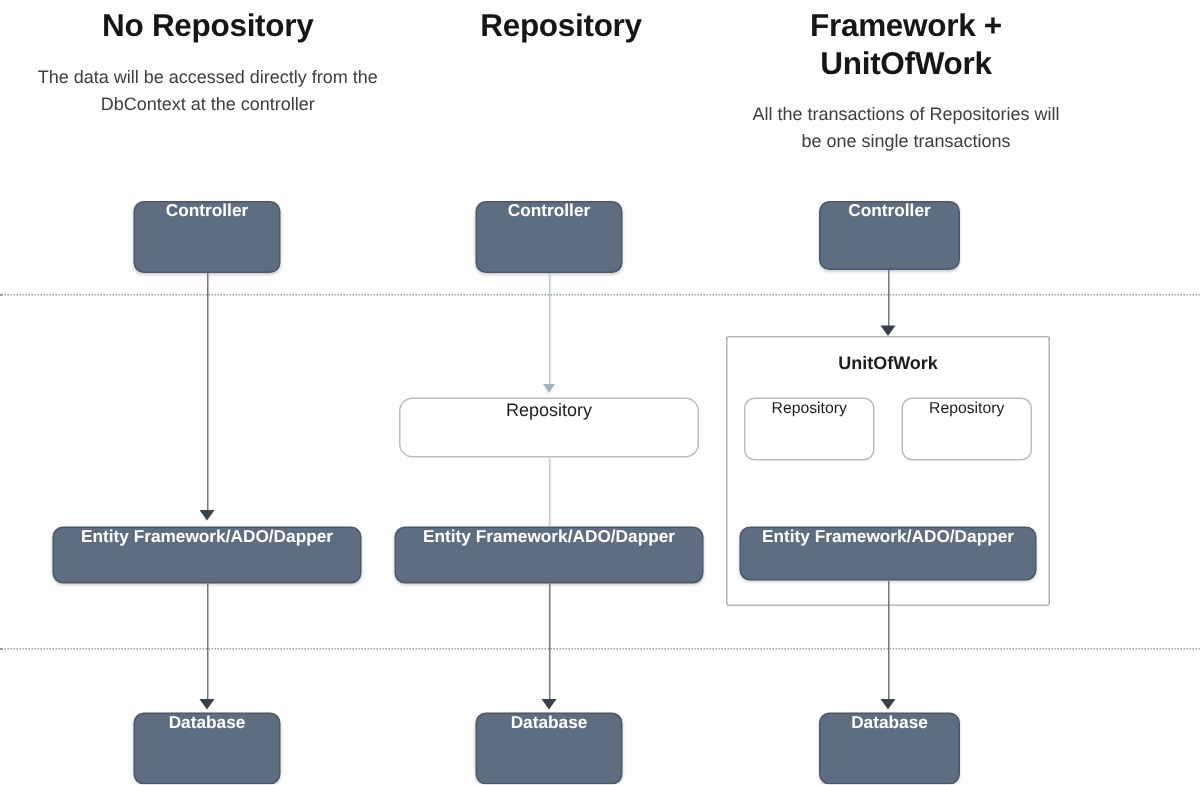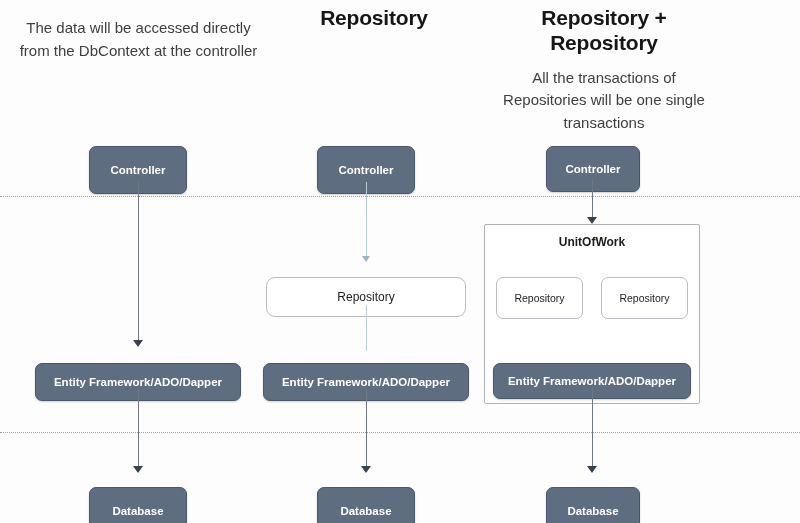--- a/index.html
+++ b/index.html
@@ -36,34 +36,33 @@
   }
   .col-title {
     font-size: 21px;
     font-weight: bold;
     color: #161616;
     line-height: 1.18;
     letter-spacing: -0.2px;
   }
   .col-sub {
     margin-top: 11px;
-    font-size: 15px;
+    font-size: 12px;
     color: #3e3e3e;
     line-height: 1.5;
   }
 
   
   .box {
     position: absolute;
     box-sizing: border-box;
     display: flex;
-    align-items: center;
+    align-items: flex-start;
     justify-content: center;
     text-align: center;
-    margin-top: 12px;
   }
   .box.solid {
     background: #5e6d80;
     border: 1px solid #4a5867;
     border-radius: 7px;
     color: #ffffff;
     font-size: 11.5px;
     font-weight: bold;
     box-shadow: 0 1px 2px rgba(0,0,0,0.18);
   }
@@ -120,29 +119,30 @@
 </style>
 </head>
 <body>
 
 <div id="canvas">
 
   <div class="divider d1"></div>
   <div class="divider d2"></div>
 
   <div class="col-head" style="left:16px; top:6px; width:245px;">
+    <div class="col-title">No Repository</div>
     <div class="col-sub">The data will be accessed directly from the DbContext at the controller</div>
   </div>
 
   <div class="col-head" style="left:268px; top:6px; width:212px;">
     <div class="col-title">Repository</div>
   </div>
 
   <div class="col-head" style="left:496px; top:6px; width:216px;">
-    <div class="col-title">Repository + Repository</div>
+    <div class="col-title">Framework + UnitOfWork</div>
     <div class="col-sub">All the transactions of Repositories will be one single transactions</div>
   </div>
 
   <div class="box solid" style="left:89px; top:134px; width:98px; height:48px;">
     <span>Controller</span>
   </div>
 
   <div class="conn dark" style="left:138px; top:182px; height:163px;"></div>
   <div class="arrow dark" style="left:133px; top:340px;"></div>
 

